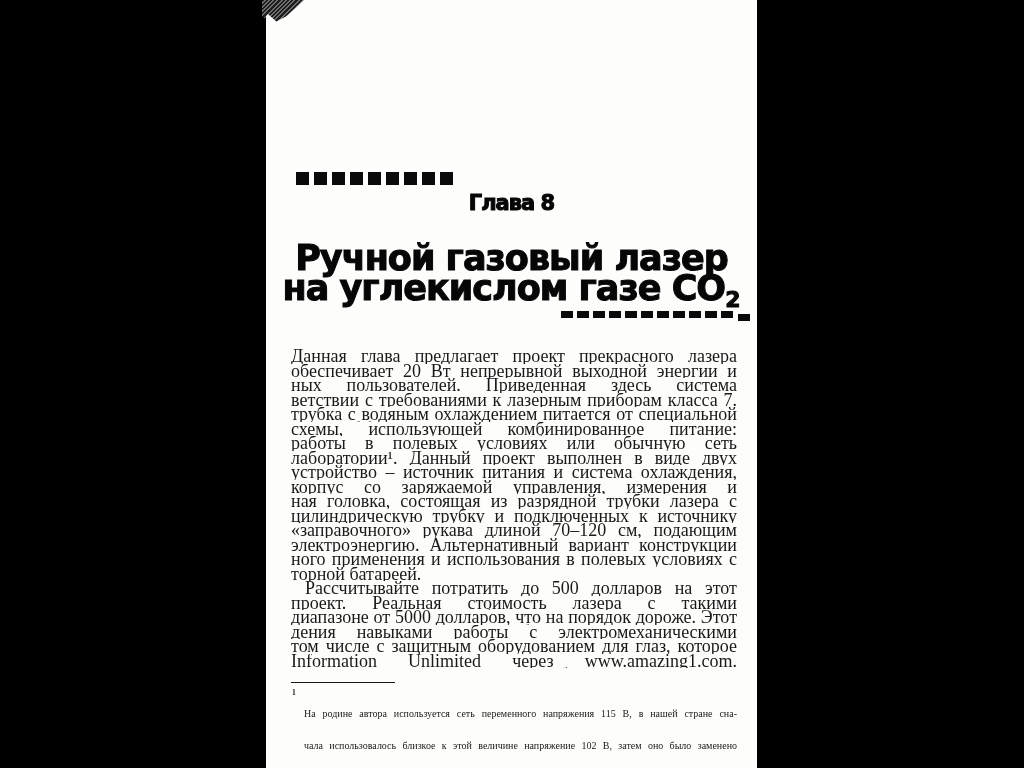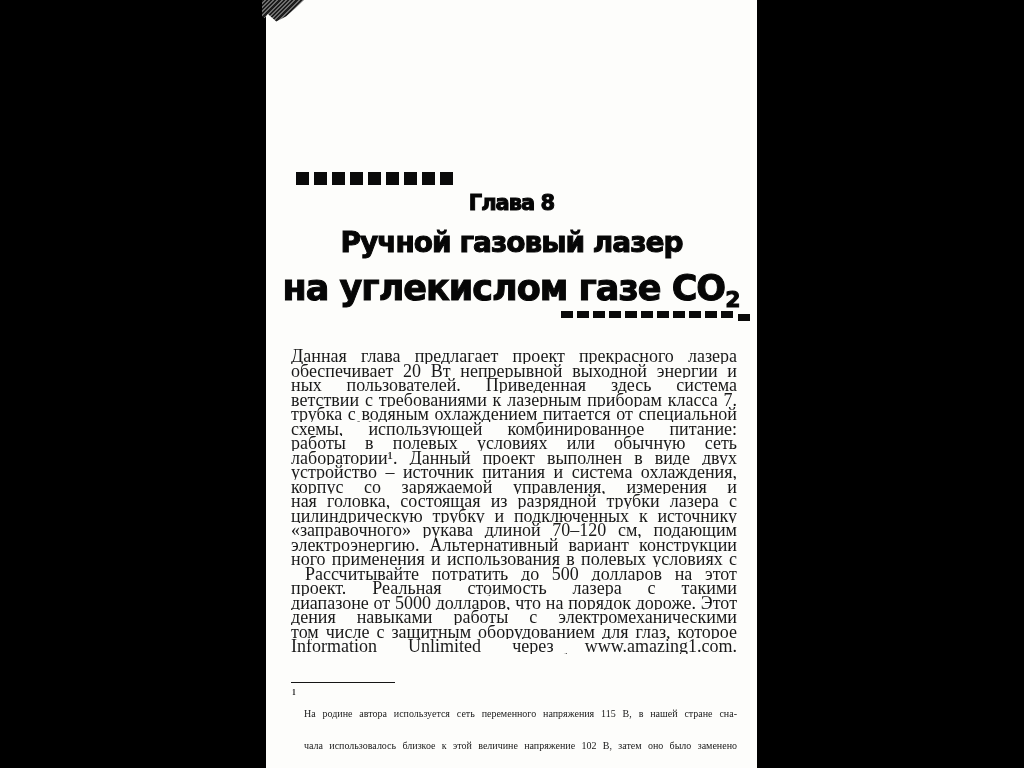--- a/index.html
+++ b/index.html
@@ -18,21 +18,21 @@
   .squares span { width:13px; height:13px; background:#0a0a0a; }
   .dashes { position:absolute; right:8px; top:311px; display:flex; gap:4px; }
   .dashes span { width:12px; height:7px; background:#0a0a0a; }
   .dashes span:last-child { transform:translate(1px,3px); }
 
   
   .chapter, .title { position:absolute; left:0; width:100%; text-align:center;
                      font-family:"DejaVu Sans", sans-serif; font-weight:bold; color:#060606;
                      letter-spacing:-1px; -webkit-text-stroke:1px #060606; }
   .chapter { top:191px; font-size:21px; }
-  .t1 { top:226px; font-size:28px; }
+  .t1 { top:238px; font-size:35px; }
   .t2 { top:268px; font-size:35px; }
   .subnum { font-size:22px; vertical-align:-7px; letter-spacing:0; }
 
   
   .body { position:absolute; left:25px; top:349px; width:446px;
           font-size:18px; line-height:14.5px; color:#191919; }
   .bl { text-align:justify; text-align-last:justify; height:14.5px; overflow:hidden; }
   .bl.last { text-align-last:left; }
   .bl.ind { text-indent:14px; }
 
@@ -96,20 +96,21 @@
         <div class="bl">схемы, использующей комбинированное питание: аккумуляторную батарею для</div>
         <div class="bl">работы в полевых условиях или обычную сеть переменного напряжения 115 В в</div>
         <div class="bl">лаборатории¹. Данный проект выполнен в виде двух устройств (рис. 8.1). Первое</div>
         <div class="bl">устройство – источник питания и система охлаждения, помещенные в единый</div>
         <div class="bl">корпус со заряжаемой управления, измерения и индикации. Вторая часть – лазер-</div>
         <div class="bl">ная головка, состоящая из разрядной трубки лазера с оптикой, заключенных в</div>
         <div class="bl">цилиндрическую трубку и подключенных к источнику питания с помощью</div>
         <div class="bl">«заправочного» рукава длиной 70–120 см, подающим охлаждающий агент и</div>
         <div class="bl">электроэнергию. Альтернативный вариант конструкции предназначен для руч-</div>
         <div class="bl">ного применения и использования в полевых условиях с заряжаемой аккумуля-</div>
+        <div class="bl last">торной батареей.</div>
         <div class="bl ind">Рассчитывайте потратить до 500 долларов на этот продвинутый и стоящий</div>
         <div class="bl">проект. Реальная стоимость лазера с такими возможностями будет в ценовом</div>
         <div class="bl">диапазоне от 5000 долларов, что на порядок дороже. Этот проект требует вла-</div>
         <div class="bl">дения навыками работы с электромеханическими устройствами и деталями, в</div>
         <div class="bl">том числе с защитным оборудованием для глаз, которое можно получить в</div>
         <div class="bl">Information Unlimited через www.amazing1.com. Устройство в собранном виде</div>
       </div>
 
     <div class="fnrule"></div>
 

